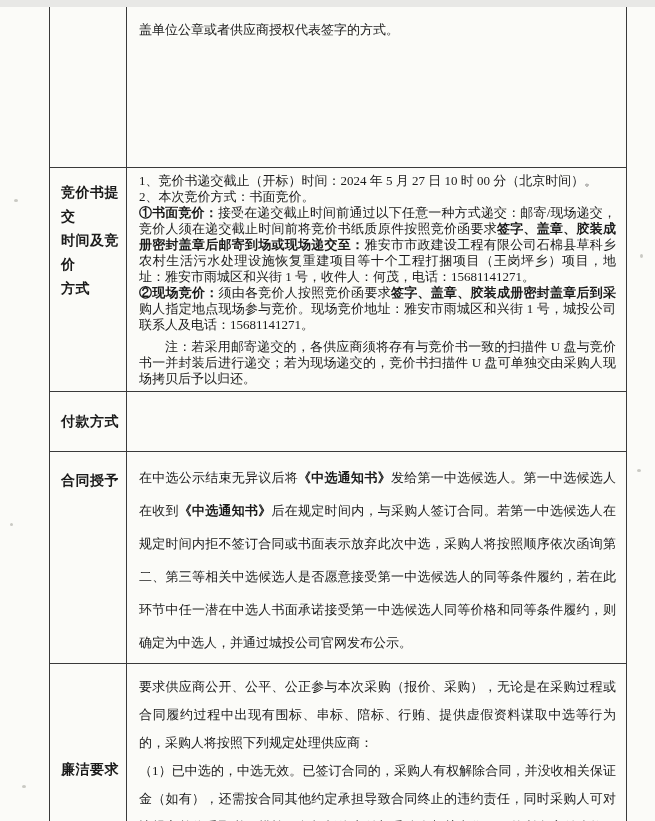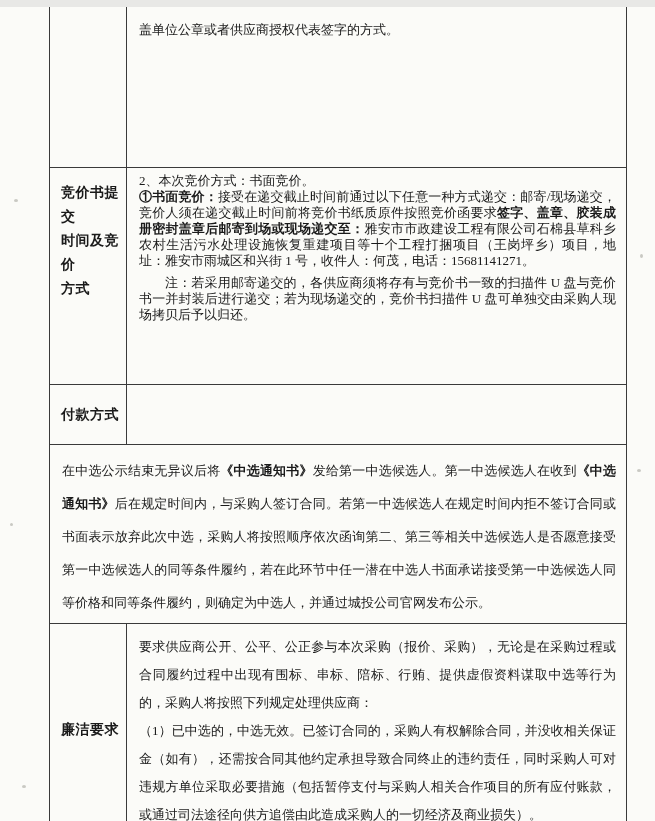--- a/index.html
+++ b/index.html
@@ -97,31 +97,34 @@
       <div class="cell cell-content">
         <p><span>盖单位公章或者供应商授权代表签字的方式。</span></p>
       </div>
     </div>
 
     <div class="trow r1">
       <div class="cell cell-label label-top">竞价书提交
 时间及竞价
 方式</div>
       <div class="cell cell-content">
+        <p><span>1、竞价书递交截止（开标）时间：2024 年 5 月 27 日 10 时 00 分（北京时间）。</span></p>
         <p><span>2、本次竞价方式：</span><span class="u">书面竞价</span><span>。</span></p>
         <p><span class="b">①书面竞价：</span><span>接受在递交截止时间前通过以下任意一种方式递交：</span><span class="u">邮寄/现场递交</span><span>，竞价人须在递交截止时间前将竞价书纸质原件按照竞价函要求</span><span class="b">签字、盖章、胶装成册密封盖章后邮寄到场或现场递交至：</span><span>雅安市市政建设工程有限公司石棉县草科乡农村生活污水处理设施恢复重建项目等十个工程打捆项目（王岗坪乡）项目，地址：雅安市雨城区和兴街 1 号，收件人：何茂，电话：15681141271。</span></p>
+        <p><span class="b">②现场竞价：</span><span>须由各竞价人按照竞价函要求</span><span class="b">签字、盖章、胶装成册密封盖章后到采</span><span>购人指定地点现场参与竞价。现场竞价地址：雅安市雨城区和兴街 1 号，城投公司联系人及电话：</span><span class="u">15681141271</span><span>。</span></p>
         <p class="note"><span>注：若采用邮寄递交的，各供应商须将存有与竞价书一致的扫描件 U 盘与竞价书一并封装后进行递交；若为现场递交的，竞价书扫描件 U 盘可单独交由采购人现场拷贝后予以归还。</span></p>
       </div>
     </div>
 
     <div class="trow r2">
       <div class="cell cell-label label-center">付款方式</div>
     </div>
 
     <div class="trow r3">
+      <div class="cell cell-label label-top-far">合同授予</div>
       <div class="cell cell-content">
         <p><span>在中选公示结束无异议后将</span><span class="b">《中选通知书》</span><span>发给第一中选候选人。第一中选候选人在收到</span><span class="b">《中选通知书》</span><span>后在规定时间内，与采购人签订合同。若第一中选候选人在规定时间内拒不签订合同或书面表示放弃此次中选，采购人将按照顺序依次函询第二、第三等相关中选候选人是否愿意接受第一中选候选人的同等条件履约，若在此环节中任一潜在中选人书面承诺接受第一中选候选人同等价格和同等条件履约，则确定为中选人，并通过城投公司官网发布公示。</span></p>
       </div>
     </div>
 
     <div class="trow r4">
       <div class="cell cell-label label-center">廉洁要求</div>
       <div class="cell cell-content">
         <p><span>要求供应商公开、公平、公正参与本次采购（报价、采购），无论是在采购过程或合同履约过程中出现有围标、串标、陪标、行贿、提供虚假资料谋取中选等行为的，采购人将按照下列规定处理供应商：</span></p>
         <p><span>（1）已中选的，中选无效。已签订合同的，采购人有权解除合同，并没收相关保证金（如有），还需按合同其他约定承担导致合同终止的违约责任，同时采购人可对违规方单位采取必要措施（包括暂停支付与采购人相关合作项目的所有应付账款，或通过司法途径向供方追偿由此造成采购人的一切经济及商业损失）。</span></p>

